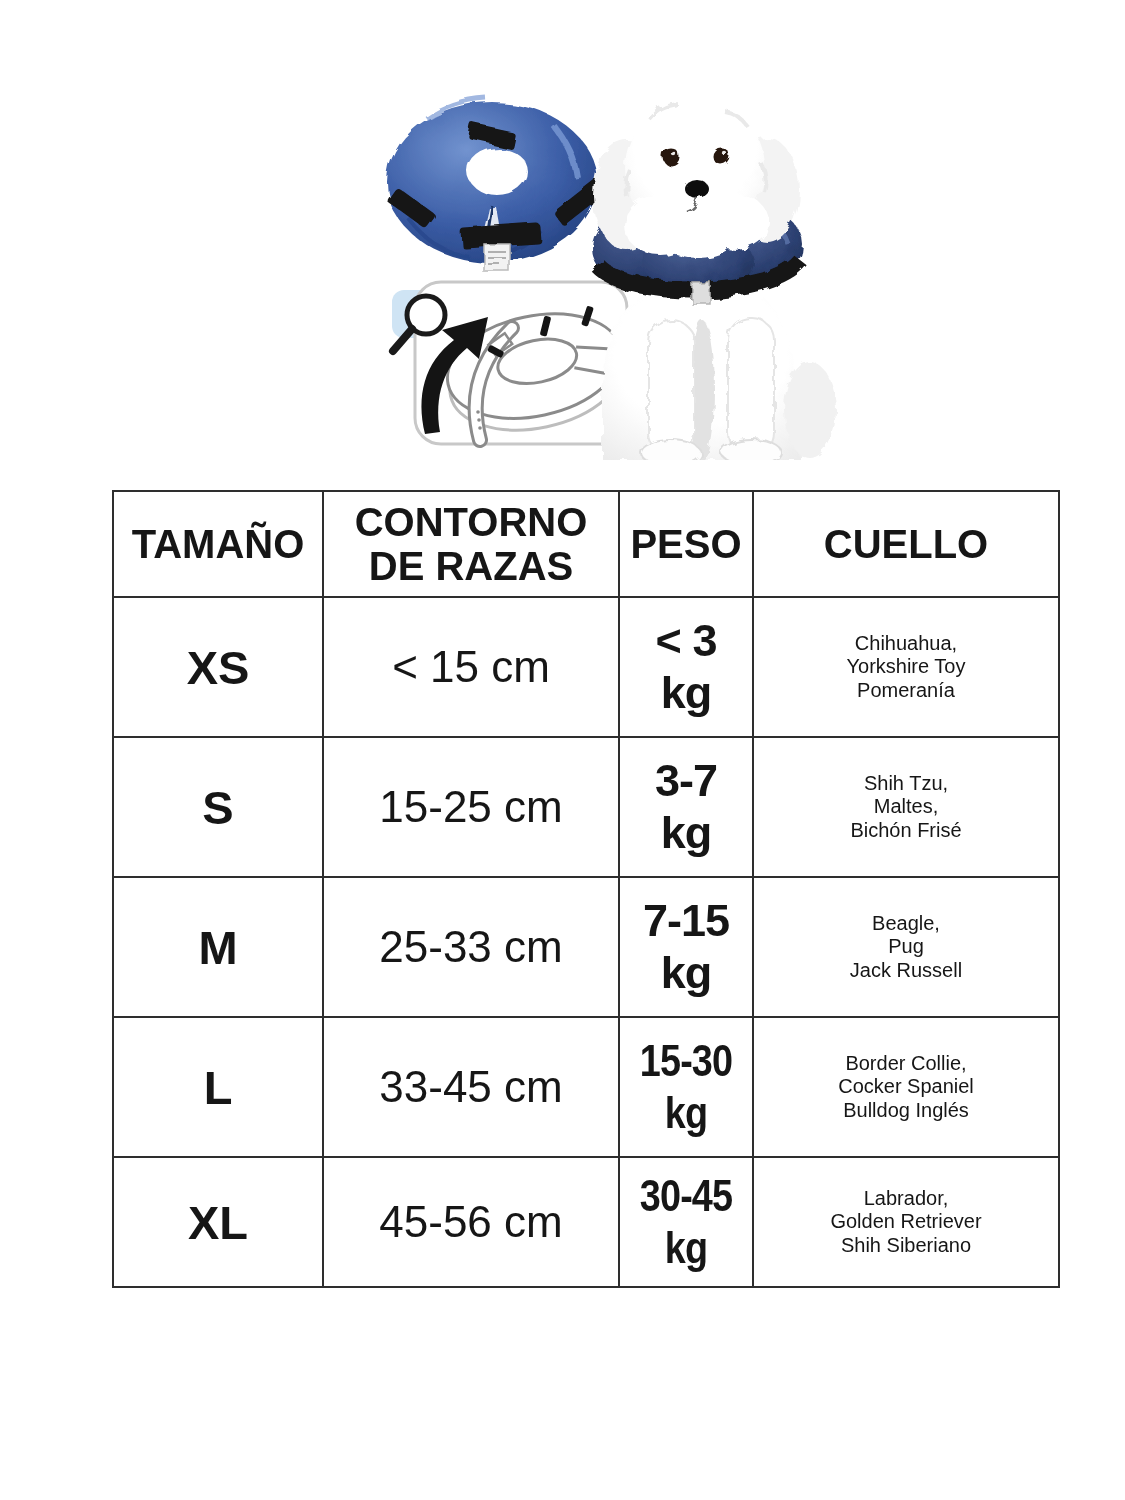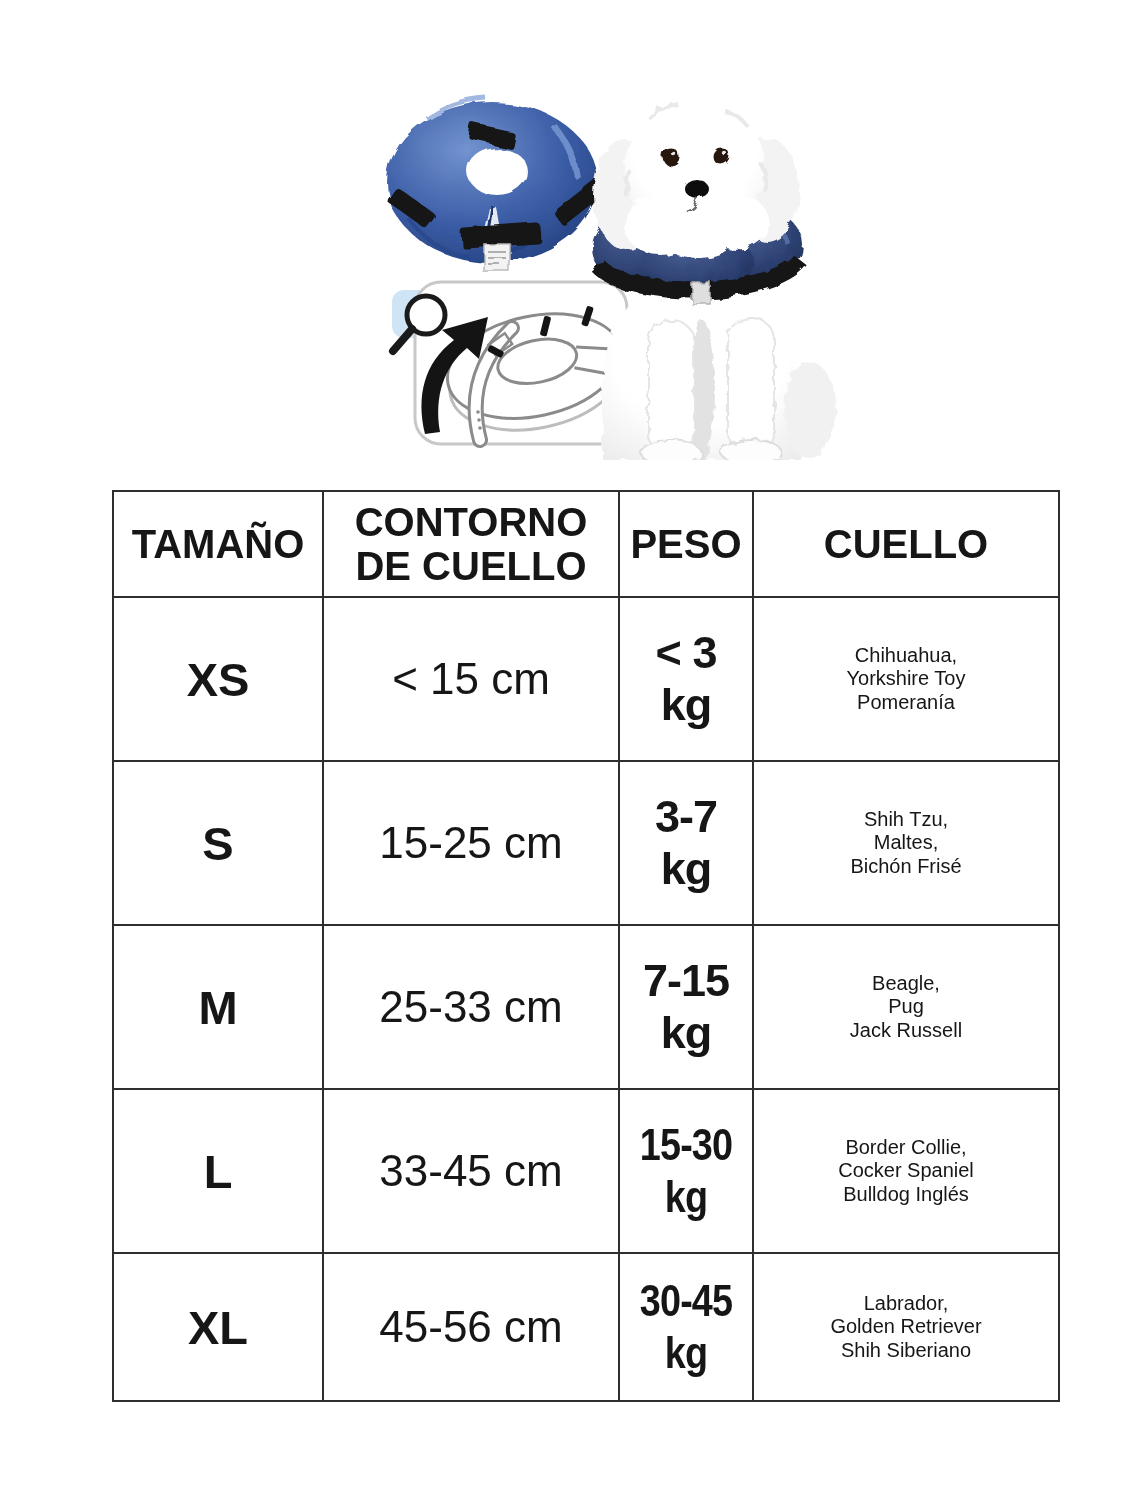--- a/index.html
+++ b/index.html
@@ -14,22 +14,22 @@
   .size-table{
     position:absolute;left:112px;top:490px;width:946px;
     border-collapse:collapse;table-layout:fixed;
   }
   .size-table td,.size-table th{
     border:2px solid #2e2e2e;text-align:center;vertical-align:middle;
     padding:8px;white-space:pre-line;color:#161616;
   }
   .col1{width:210px;} .col2{width:296px;} .col3{width:134px;} .col4{width:306px;}
   tr.hdr{height:103px;}
-  tr.r1,tr.r2,tr.r3,tr.r4{height:164px;}
-  tr.r5,tr.r6{height:148px;}
+  tr.r1,tr.r2,tr.r3,tr.r4{height:140px;}
+  tr.r5,tr.r6{height:130px;}
   .size-table th{font-size:40px;font-weight:700;line-height:1.1;letter-spacing:0px;}
   .c-size{font-size:47px;font-weight:700;}
   .c-neck{font-size:44px;font-weight:400;letter-spacing:0px;}
   .c-peso{font-size:45px;font-weight:700;letter-spacing:-1px;}
   .c-peso .fit{display:inline-block;}
   tr.r4 .fit, tr.r5 .fit{transform:scaleX(0.84);}
   .c-razas{font-size:20px;font-weight:400;line-height:1.17;}
 </style>
 </head>
 <body>
@@ -164,21 +164,21 @@
   <colgroup>
       <col class="col1">
       <col class="col2">
       <col class="col3">
       <col class="col4">
     </colgroup>
   <tbody>
       <tr class="hdr">
     <th>TAMAÑO</th>
     <th>CONTORNO
-DE CUELLO</th>
+DE RAZAS</th>
     <th>PESO</th>
     <th>CUELLO</th>
   </tr>
   <tr class="r1">
     <td class="c-size">XS</td>
     <td class="c-neck">&lt; 15 cm</td>
     <td class="c-peso"><span class="fit">&lt; 3 kg</span></td>
     <td class="c-razas">Chihuahua,
 Yorkshire Toy
 Pomeranía</td>

